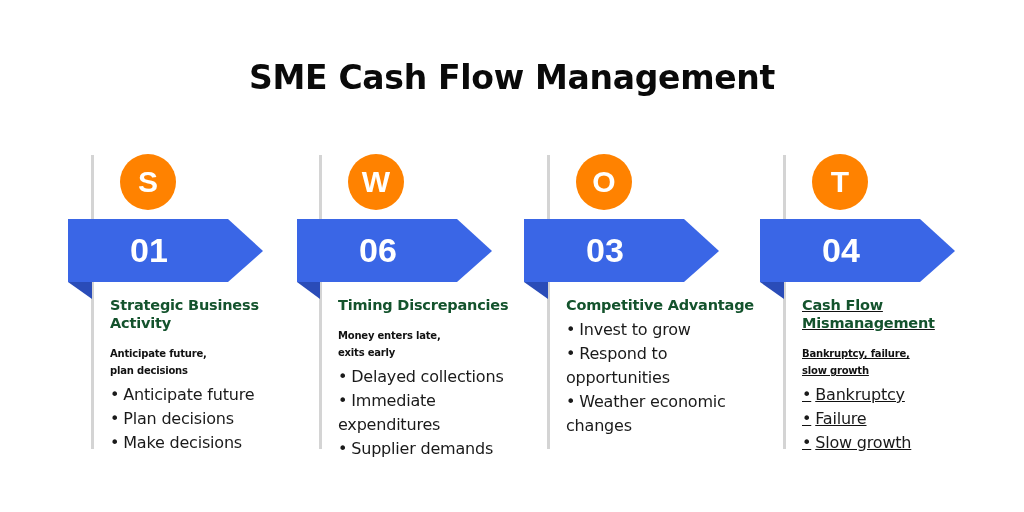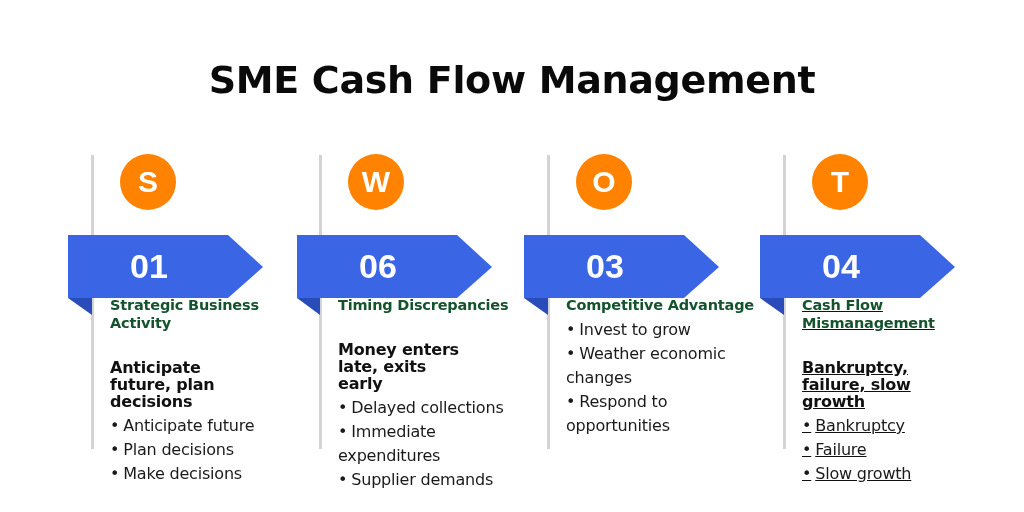--- a/index.html
+++ b/index.html
@@ -2,40 +2,40 @@
 <html><head>
   <meta charset="utf-8">
   <style>
     html, body { margin: 0; padding: 0; }
     body {
       width: 1024px; height: 512px; background: #ffffff; position: relative; overflow: hidden;
       font-family: "Liberation Sans", "DejaVu Sans", sans-serif; color: #111;
     }
     .title {
       position: absolute; left: 0; right: 0; top: 58px; text-align: center;
-      font-size: 38px; font-weight: 700; letter-spacing: -0.3px; color: #0a0a0a;
+      font-size: 33px; font-weight: 700; letter-spacing: -0.3px; color: #0a0a0a;
       font-family: "DejaVu Sans", sans-serif;
     }
     .col { position: absolute; top: 0; width: 230px; height: 512px; }
     .vline { position: absolute; top: 155px; width: 3px; height: 294px; background: #d4d4d4; }
     .circle {
       position: absolute; top: 154px; width: 56px; height: 56px; border-radius: 50%;
       background: #ff8200; color: #fff; font-weight: 700; font-size: 30px;
       display: flex; align-items: center; justify-content: center;
       font-family: "Liberation Sans", sans-serif;
     }
-    .banner { position: absolute; top: 235px; width: 196px; height: 80px; text-decoration: underline; }
+    .banner { position: absolute; top: 219px; width: 196px; height: 80px; text-decoration: underline; }
     .banner svg { position: absolute; left: 0; top: 0; }
     .banner .num {
       position: absolute; left: 40px; top: 12px; width: 82px; text-align: center;
       color: #fff; font-size: 34px; font-weight: 700; font-family: "Liberation Sans", sans-serif;
     }
     .content { position: absolute; top: 296px; width: 200px; }
     .heading { color: #14532d; font-size: 14.5px; font-weight: 700; line-height: 18px; font-family: "DejaVu Sans", sans-serif; letter-spacing: -0.2px; }
-    .sub { margin-top: 27px; font-size: 16px; font-weight: 700; line-height: 17px; color: #111; font-family: "DejaVu Sans", sans-serif; letter-spacing: -0.2px; }
+    .sub { margin-top: 13px; font-size: 10px; font-weight: 700; line-height: 17px; color: #111; font-family: "DejaVu Sans", sans-serif; letter-spacing: -0.2px; }
     .bullets { list-style: none; margin: 4px 0 0 0; padding: 0; }
     .bullets li { font-size: 16px; line-height: 24px; color: #1a1a1a; font-family: "DejaVu Sans", sans-serif; letter-spacing: -0.2px; }
     .bullets li .dot { margin-right: 4px; }
   </style>
 </head>
 <body>
 
 <div class="title">SME Cash Flow Management</div>
 
 <div class="col" style="left:0;">
@@ -87,22 +87,22 @@
     <svg width="196" height="80" viewBox="0 0 196 80">
       <polygon points="0,63 24,63 24,80" fill="#2a4cb8"></polygon>
       <polygon points="0,0 160,0 195,32 160,63 0,63" fill="#3a66e6"></polygon>
     </svg>
     <div class="num">03</div>
   </div>
   <div class="content" style="left:566px;">
     <div class="heading" style="width:200px;">Competitive Advantage</div>
     <ul class="bullets">
       <li><span class="dot">•</span><span>Invest to grow</span></li>
+      <li><span class="dot">•</span><span>Respond to opportunities</span></li>
       <li><span class="dot">•</span><span>Weather economic changes</span></li>
-      <li><span class="dot">•</span><span>Respond to opportunities</span></li>
     </ul>
   </div>
 </div>
 
 <div class="col" style="left:0;">
   <div class="vline" style="left:783px;"></div>
   <div class="circle" style="left:812px;">T</div>
   <div class="banner" style="left:760px;">
     <svg width="196" height="80" viewBox="0 0 196 80">
       <polygon points="0,63 24,63 24,80" fill="#2a4cb8"></polygon>

